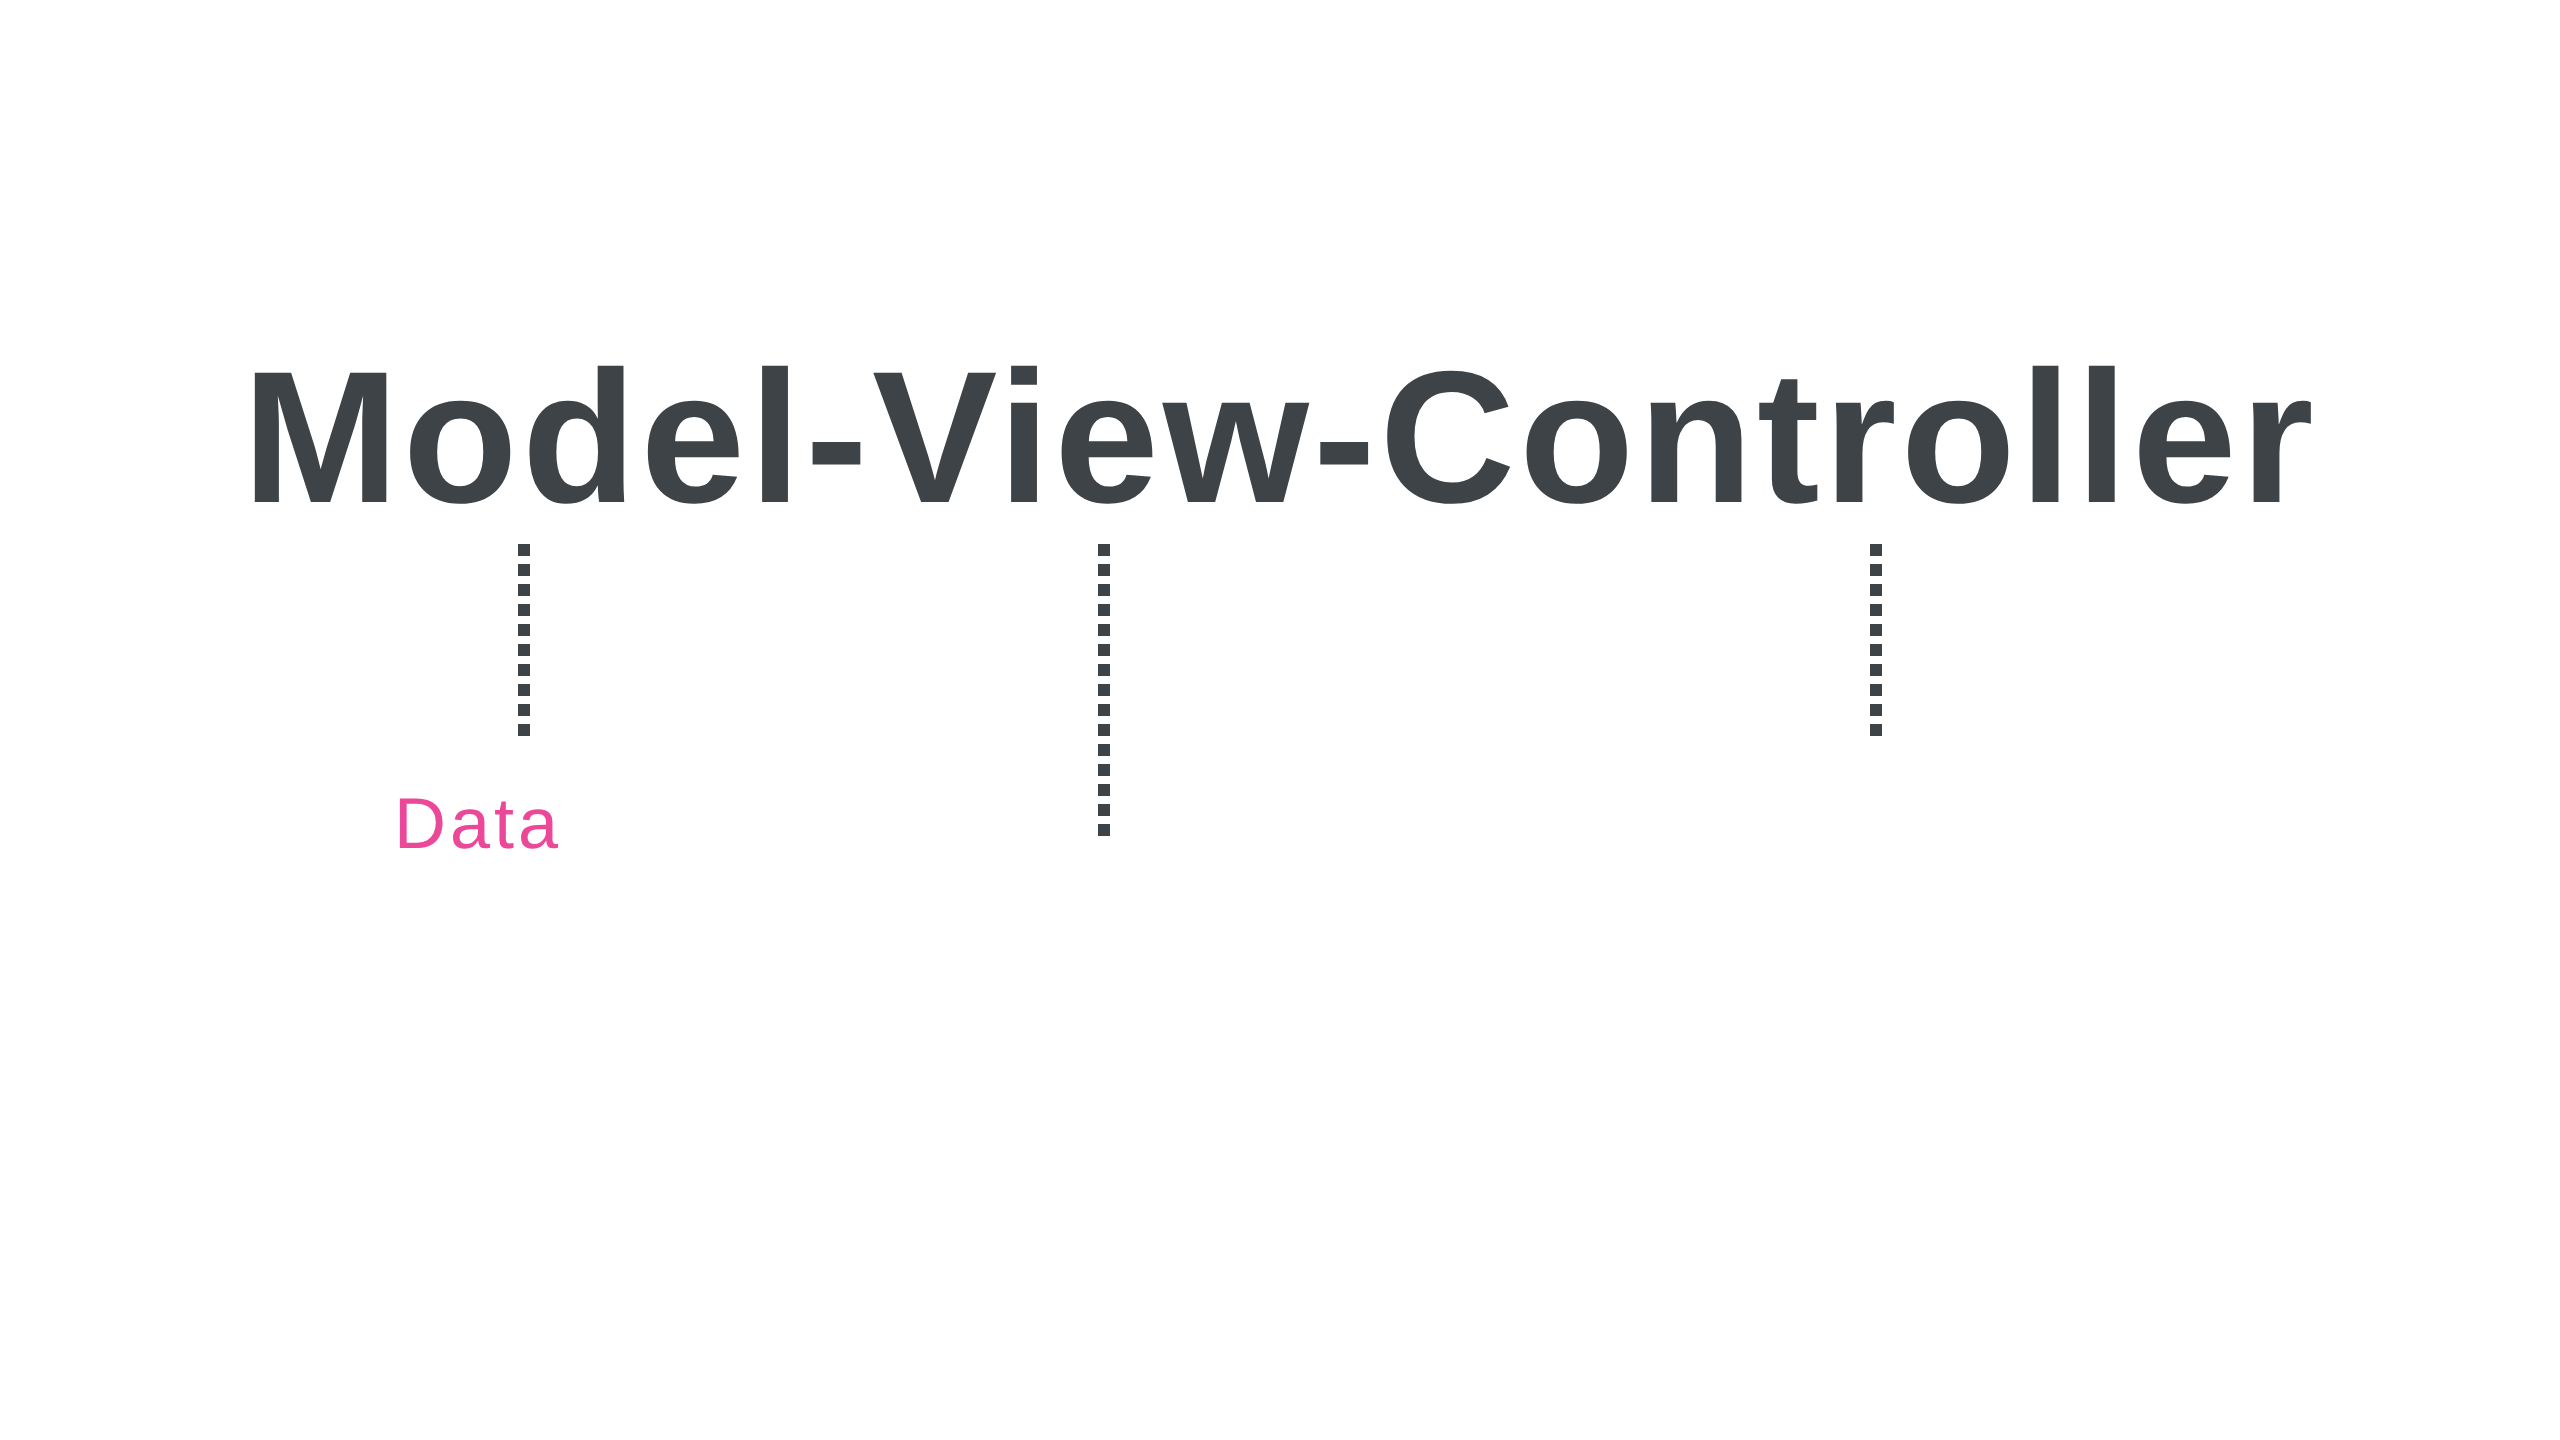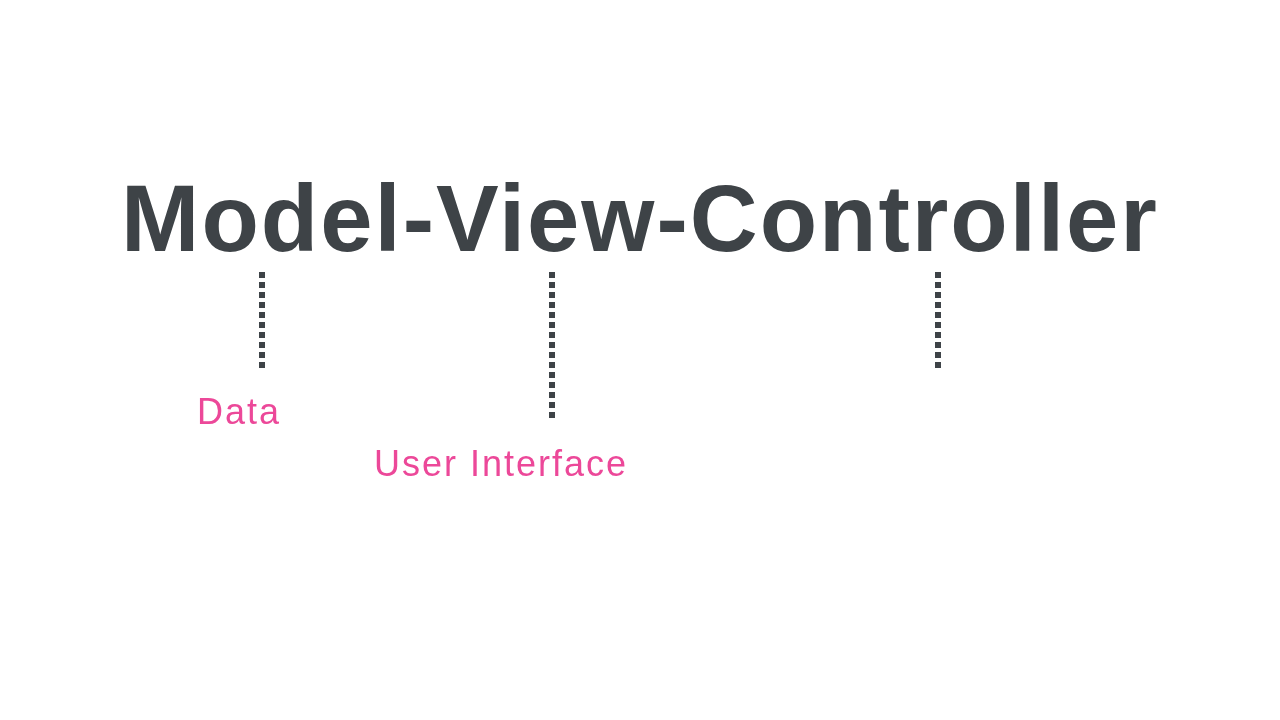--- a/index.html
+++ b/index.html
@@ -64,16 +64,15 @@
   <h1 class="diagram-title">Model-View-Controller</h1>
 
   <div class="connector model"></div>
 
   <div class="connector view"></div>
 
   <div class="connector controller"></div>
 
   <p class="annotation-label model">Data</p>
 
-  <p class="annotation-label view">User Interface</p>
 
 
 </div>
 
 </body></html>

